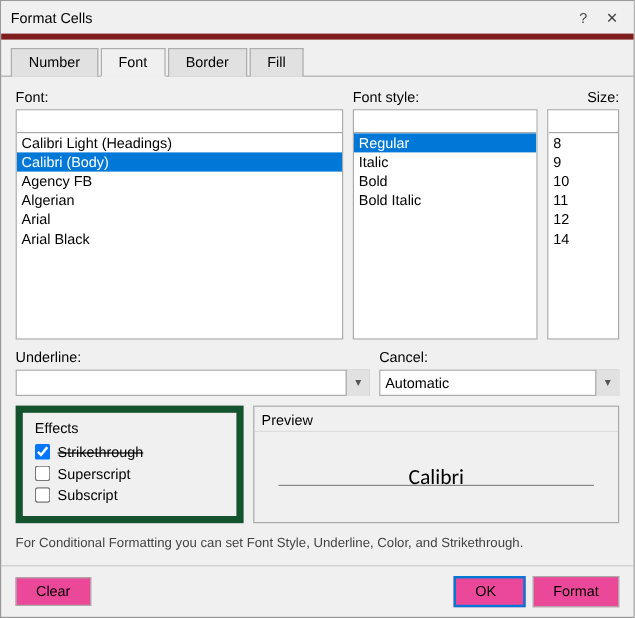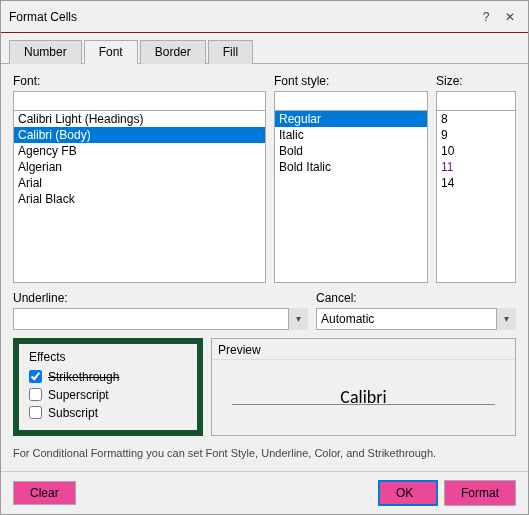--- a/index.html
+++ b/index.html
@@ -17,21 +17,21 @@
       width: 529px;
       height: 515px;
       background: #f0f0f0;
       border: 1px solid #999;
       box-shadow: 2px 2px 8px rgba(0,0,0,0.3);
       display: flex;
       flex-direction: column;
     }
     .title-bar {
       background: #f0f0f0;
-      border-bottom: 1px solid #7f1d1d;
+      border-bottom: 5px solid #7f1d1d;
       padding: 6px 8px;
       display: flex;
       align-items: center;
       justify-content: space-between;
       height: 32px;
     }
     .title-bar-text {
       font-size: 12px;
       font-weight: 400;
     }
@@ -92,21 +92,22 @@
       flex: 1;
     }
     .col-style {
       display: flex;
       flex-direction: column;
       width: 154px;
     }
     .col-size {
       display: flex;
       flex-direction: column;
-      width: 80px;
+      width: 60px;
+      align-items: flex-end;
     }
     .field-label {
       font-size: 12px;
       margin-bottom: 3px;
       color: #000;
     }
     .listbox-wrapper {
       border: 1px solid #aaa;
       background: #fff;
       overflow: hidden;
@@ -129,21 +130,21 @@
     }
     .listbox-item {
       padding: 1px 4px;
       cursor: default;
     }
     .listbox-item.selected {
       background: #0078d7;
       color: #fff;
     }
     
-    .size-item-blue { color: #701a75; }
+    .size-item-blue { color: #000000; }
 
     .row-underline-color {
       display: flex;
       gap: 8px;
       margin-top: 8px;
     }
     .col-underline {
       flex: 1;
       display: flex;
       flex-direction: column;
@@ -333,20 +334,21 @@
 
       <div class="col-size">
         <span class="field-label">Size:</span>
         <div class="listbox-wrapper" style="flex:1;">
           <input class="listbox-input" type="text" value="" style="">
           <div class="listbox" style="height:100px;">
             <div class="listbox-item">8</div>
             <div class="listbox-item">9</div>
             <div class="listbox-item">10</div>
             <div class="listbox-item size-item-blue">11</div>
+            <div class="listbox-item">12</div>
             <div class="listbox-item">14</div>
           </div>
         </div>
       </div>
     </div>
 
     <div class="row-underline-color">
       <div class="col-underline">
         <span class="field-label">Underline:</span>
         <div class="select-wrapper">

